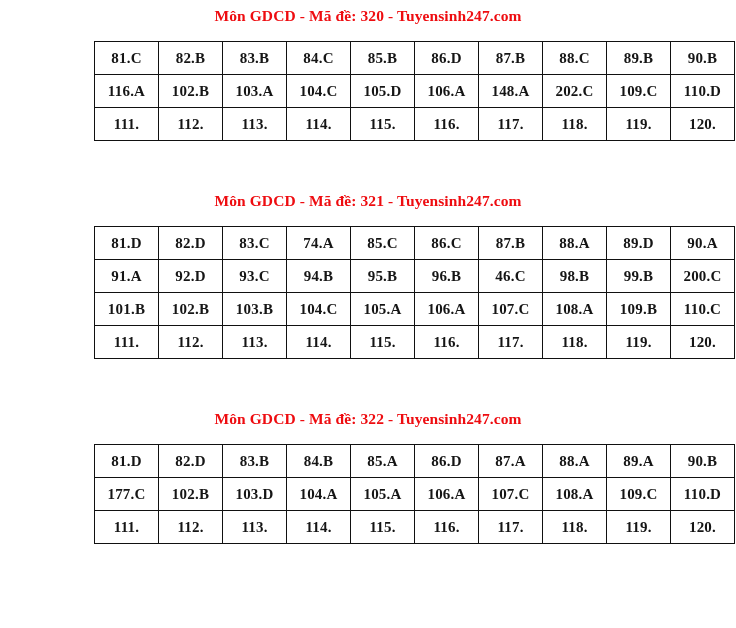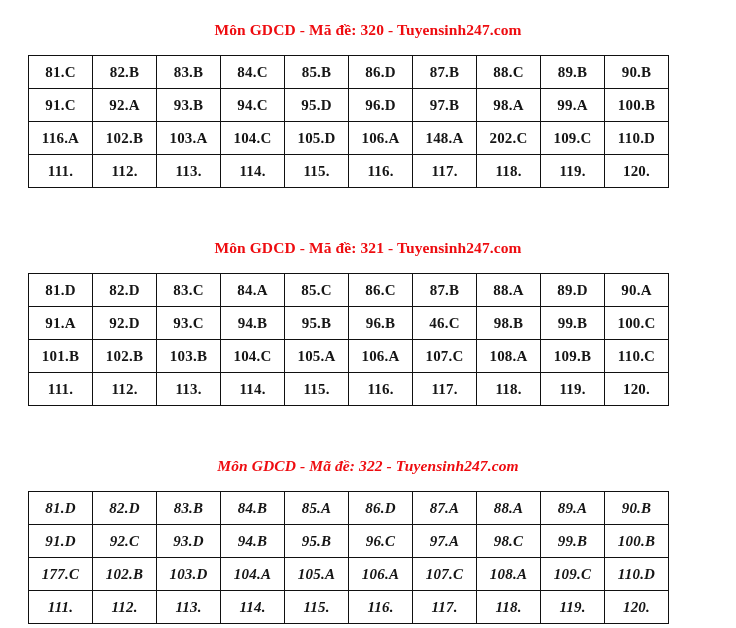--- a/index.html
+++ b/index.html
@@ -8,38 +8,38 @@
     background: #ffffff;
     width: 736px;
     height: 628px;
     overflow: hidden;
     font-family: "Liberation Serif", "DejaVu Serif", serif;
   }
   .page {
     box-sizing: border-box;
     width: 736px;
     height: 516px;
-    padding-top: 20px;
+    padding-top: 6px;
     background: #ffffff;
   }
   .answer-section { margin: 0 0 50px 0; }
-  .answer-section:last-child { margin-bottom: 0; font-style: italic; }
+  .answer-section:last-child { margin-bottom: 0; }
   .section-title {
     margin: 0 0 15px 0;
     height: 20px;
     line-height: 20px;
     text-align: center;
     font-size: 15.5px;
     font-weight: bold;
     color: var(--title-color, #ee0c10);
     letter-spacing: 0.1px;
   }
   table.answer-table {
     border-collapse: collapse;
-    margin-left: 28px;
+    margin-left: 94px;
     table-layout: fixed;
   }
   table.answer-table td {
     width: 64px;
     height: 33px;
     box-sizing: border-box;
     border: 1px solid #111111;
     text-align: center;
     vertical-align: middle;
     font-size: 15px;
@@ -65,32 +65,20 @@
             <td>83.B</td>
             <td>84.C</td>
             <td>85.B</td>
             <td>86.D</td>
             <td>87.B</td>
             <td>88.C</td>
             <td>89.B</td>
             <td>90.B</td>
           </tr>
           <tr>
-            <td>91.C</td>
-            <td>92.A</td>
-            <td>93.B</td>
-            <td>94.C</td>
-            <td>95.D</td>
-            <td>96.D</td>
-            <td>97.B</td>
-            <td>98.A</td>
-            <td>99.A</td>
-            <td>100.B</td>
-          </tr>
-          <tr>
             <td>116.A</td>
             <td>102.B</td>
             <td>103.A</td>
             <td>104.C</td>
             <td>105.D</td>
             <td>106.A</td>
             <td>148.A</td>
             <td>202.C</td>
             <td>109.C</td>
             <td>110.D</td>
@@ -112,39 +100,39 @@
   </section>
 
   <section class="answer-section">
     <h2 class="section-title">Môn GDCD - Mã đề: 321 - Tuyensinh247.com</h2>
     <table class="answer-table">
       <tbody>
           <tr>
             <td>81.D</td>
             <td>82.D</td>
             <td>83.C</td>
-            <td>84.A</td>
+            <td>74.A</td>
             <td>85.C</td>
             <td>86.C</td>
             <td>87.B</td>
             <td>88.A</td>
             <td>89.D</td>
             <td>90.A</td>
           </tr>
           <tr>
             <td>91.A</td>
             <td>92.D</td>
             <td>93.C</td>
             <td>94.B</td>
             <td>95.B</td>
             <td>96.B</td>
             <td>46.C</td>
             <td>98.B</td>
             <td>99.B</td>
-            <td>100.C</td>
+            <td>200.C</td>
           </tr>
           <tr>
             <td>101.B</td>
             <td>102.B</td>
             <td>103.B</td>
             <td>104.C</td>
             <td>105.A</td>
             <td>106.A</td>
             <td>107.C</td>
             <td>108.A</td>
@@ -177,32 +165,20 @@
             <td>83.B</td>
             <td>84.B</td>
             <td>85.A</td>
             <td>86.D</td>
             <td>87.A</td>
             <td>88.A</td>
             <td>89.A</td>
             <td>90.B</td>
           </tr>
           <tr>
-            <td>91.D</td>
-            <td>92.C</td>
-            <td>93.D</td>
-            <td>94.B</td>
-            <td>95.B</td>
-            <td>96.C</td>
-            <td>97.A</td>
-            <td>98.C</td>
-            <td>99.B</td>
-            <td>100.B</td>
-          </tr>
-          <tr>
             <td>177.C</td>
             <td>102.B</td>
             <td>103.D</td>
             <td>104.A</td>
             <td>105.A</td>
             <td>106.A</td>
             <td>107.C</td>
             <td>108.A</td>
             <td>109.C</td>
             <td>110.D</td>

